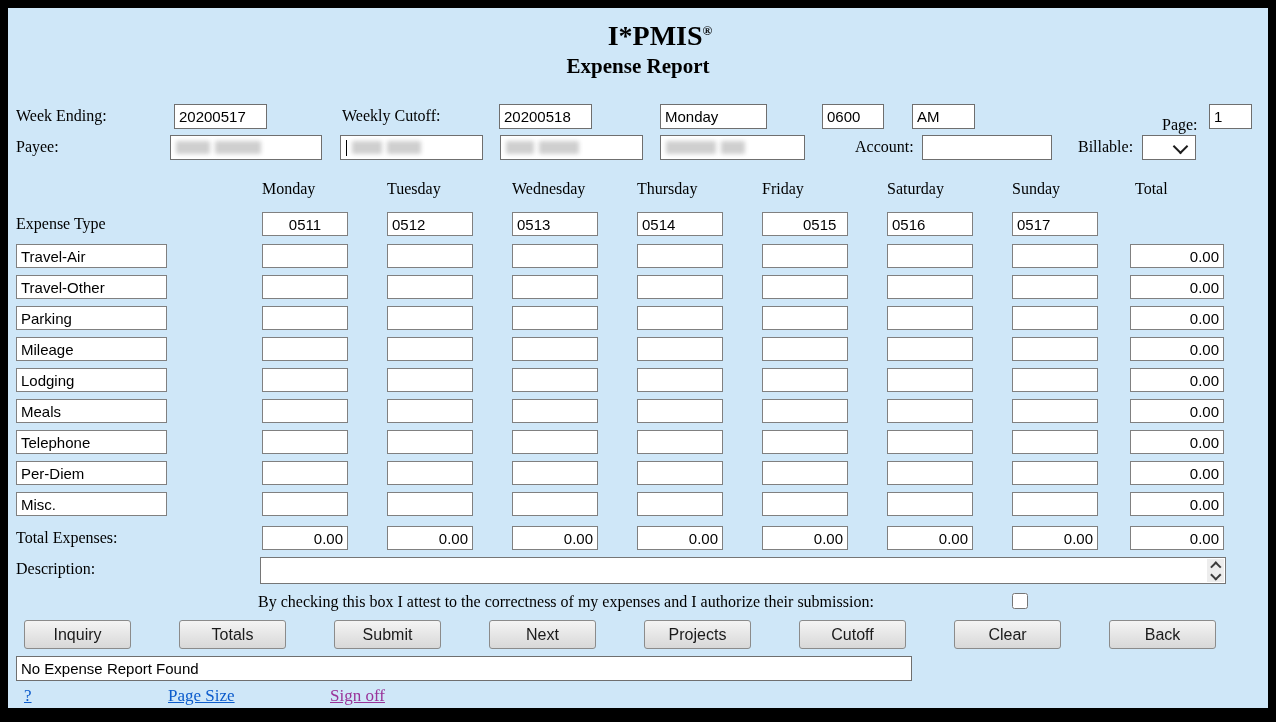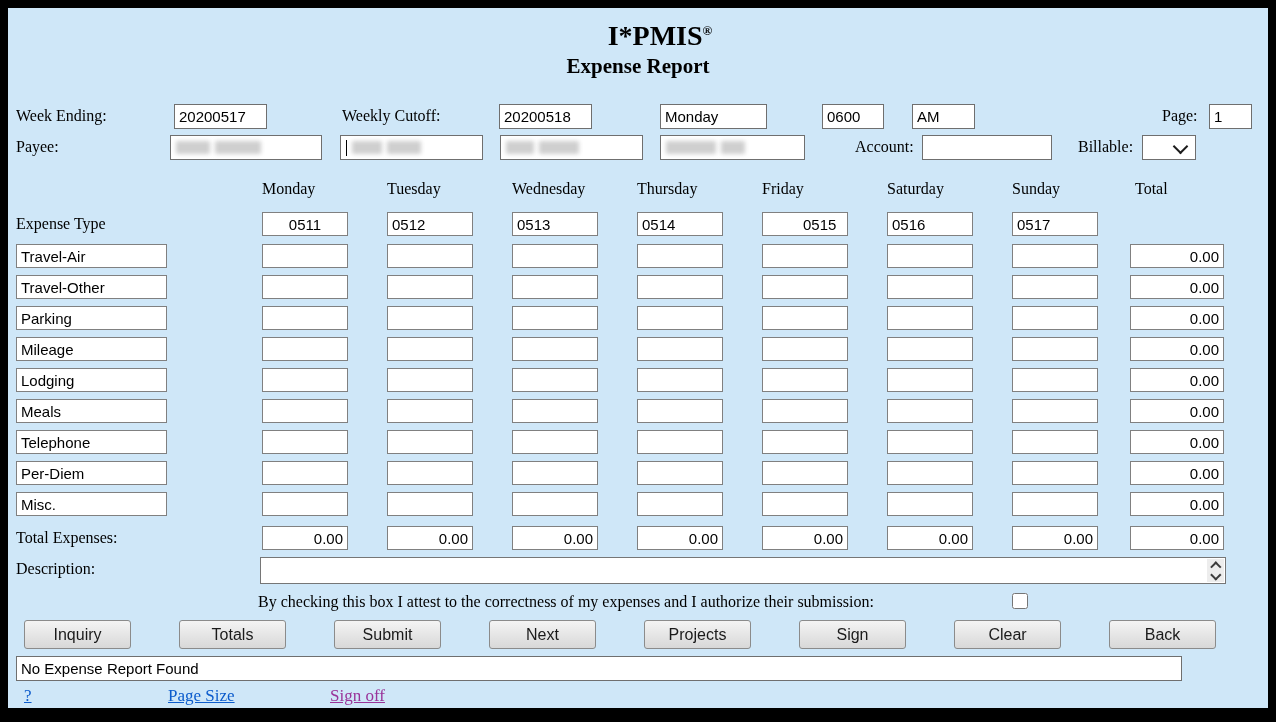--- a/index.html
+++ b/index.html
@@ -58,21 +58,21 @@
   .chk{position:absolute;left:1004px;top:585px;width:16px;height:16px;margin:0;}
 
   
   .btn{position:absolute;top:612px;width:107px;height:29px;
     background:linear-gradient(#f4f4f4,#d8d8d8);border:1px solid #8b8b8b;border-radius:3px;
     font-family:"Liberation Sans",sans-serif;font-size:16px;color:#1a1a1a;cursor:pointer;}
   .b1{left:16px}.b2{left:171px}.b3{left:326px}.b4{left:481px}
   .b5{left:636px}.b6{left:791px}.b7{left:946px}.b8{left:1101px}
 
   
-  .status{left:8px;top:648px;width:1166px;height:24px;font-size:16px;}
+  .status{left:8px;top:648px;width:896px;height:24px;font-size:16px;}
   .link{position:absolute;top:678px;font-size:17px;text-decoration:underline;cursor:pointer;}
   .blue{color:#0b5bcc;}
   .purple{color:#993399;}
 </style>
 </head>
 <body>
 
 <div class="page">
 
   <div class="titlewrap">
@@ -80,21 +80,21 @@
     <div class="t2">Expense Report</div>
   </div>
 
   <span class="lbl" style="left:8px;top:99px">Week Ending:</span>
   <input class="txt" style="left: 166px; top: 96px; width: 93px;" value="20200517">
   <span class="lbl" style="left:334px;top:99px">Weekly Cutoff:</span>
   <input class="txt" style="left: 491px; top: 96px; width: 93px;" value="20200518">
   <input class="txt" style="left: 652px; top: 96px; width: 107px;" value="Monday">
   <input class="txt" style="left: 814px; top: 96px; width: 62px;" value="0600">
   <input class="txt" style="left: 892px; top: 96px; width: 63px; margin-left: 12px;" value="AM">
-  <span class="lbl" style="left:1154px;top:99px">Page:</span>
+  <span class="lbl" style="left:1154px;top:108px">Page:</span>
   <input class="txt" style="left: 1201px; top: 96px; width: 43px;" value="1">
 
   <span class="lbl" style="left:8px;top:130px">Payee:</span>
   <div class="redact" style="left:162px;top:127px;width:152px">
     <span class="blur" style="width:34px"></span>
     <span class="blur" style="width:46px"></span>
   </div>
   <div class="redact" style="left:332px;top:127px;width:143px">
     <span class="caret"></span>
     <span class="blur" style="width:30px"></span>
@@ -242,21 +242,21 @@
   </div>
 
   <span class="lbl" style="left:250px;top:585px;font-size:16px">By checking this box I attest to the correctness of my expenses and I authorize their submission:</span>
   <input type="checkbox" class="chk" style="">
 
   <button class="btn b1">Inquiry</button>
   <button class="btn b2">Totals</button>
   <button class="btn b3">Submit</button>
   <button class="btn b4">Next</button>
   <button class="btn b5">Projects</button>
-  <button class="btn b6">Sign</button>
+  <button class="btn b6">Cutoff</button>
   <button class="btn b7">Clear</button>
   <button class="btn b8">Back</button>
 
   <input class="txt status" value="No Expense Report Found" style="">
 
   <a class="link blue" style="left:16px">?</a>
   <a class="link blue" style="left:160px">Page Size</a>
   <a class="link purple" style="left:322px">Sign off</a>
 
 </div>

